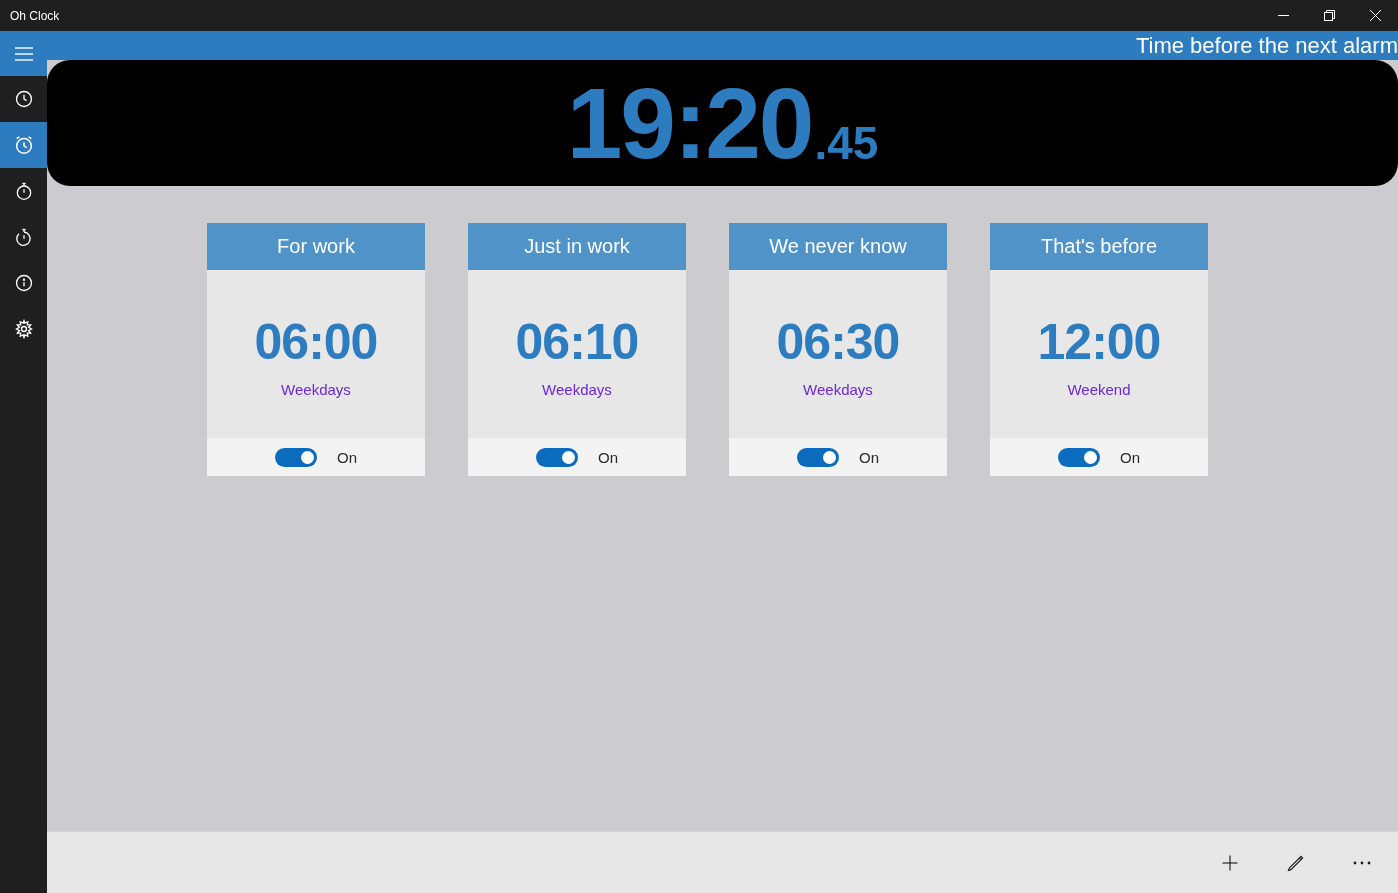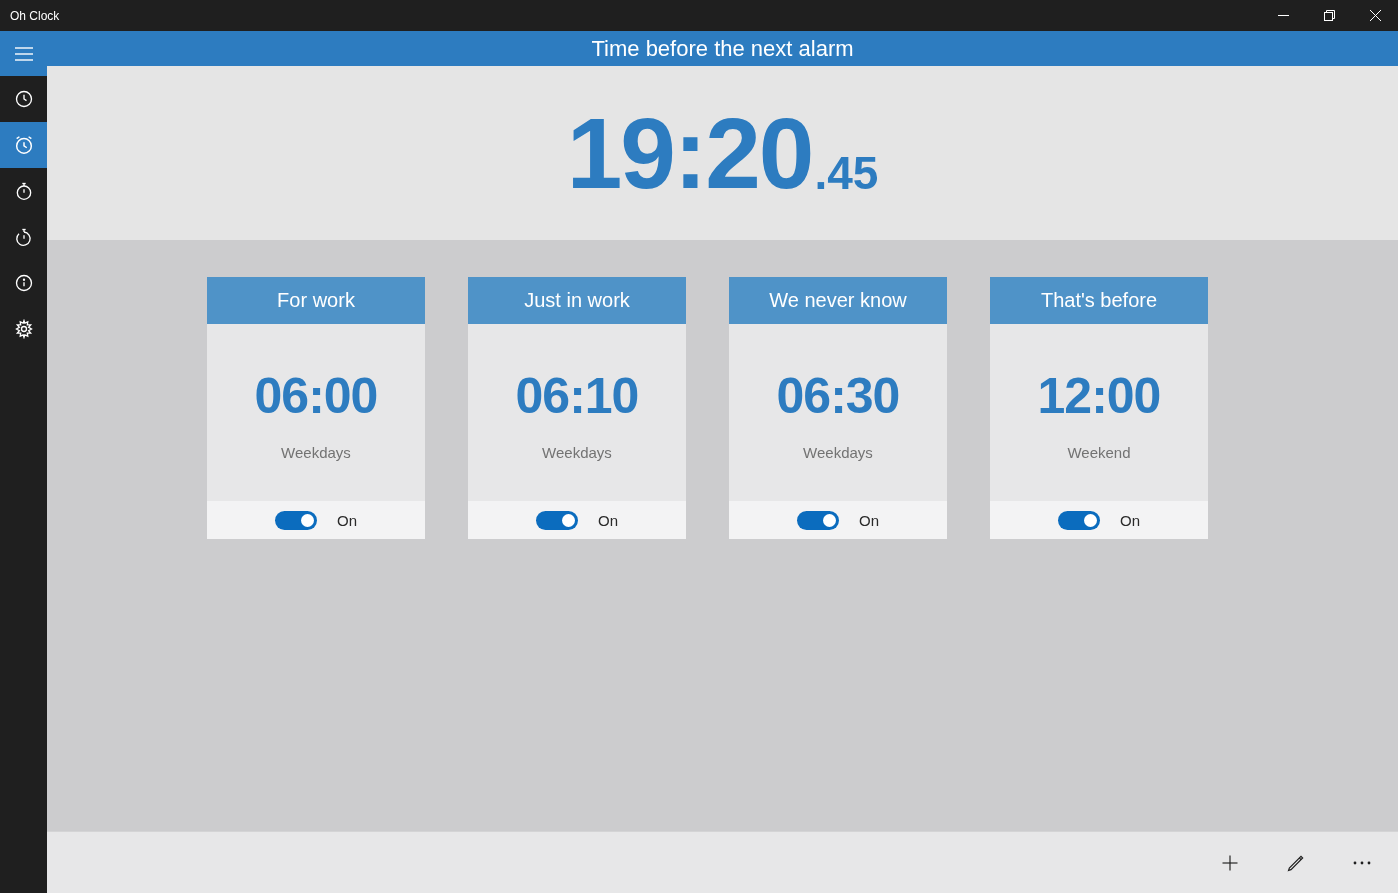--- a/index.html
+++ b/index.html
@@ -33,43 +33,43 @@
       width: 47px; height: 45px; background: #2d7cc0; display: flex; align-items: center; justify-content: center;
     }
     .side-item {
       width: 47px; height: 46px; display: flex; align-items: center; justify-content: center; color: #fff;
     }
     .side-item.active { background: #2d7cc0; }
     
     .main { flex: 1; display: flex; flex-direction: column; position: relative; }
     
     .header-bar {
-      height: 35px; background: #2d7cc0; color: #fff; display: flex; align-items: center; justify-content: center;
+      height: 29px; background: #2d7cc0; color: #fff; display: flex; align-items: center; justify-content: flex-end;
       font-size: 22px; font-weight: 300;
     }
     
     .countdown-band {
-      height: 174px; background: #e5e5e5; display: flex; align-items: center; justify-content: center;
-      color: #2d7cc0; font-weight: 700;
+      height: 126px; background: #000000; display: flex; align-items: center; justify-content: center;
+      color: #2d7cc0; font-weight: 700; border-radius: 23px;
     }
     .countdown-main { font-size: 100px; line-height: 1; letter-spacing: -2px; }
     .countdown-sec { font-size: 46px; font-weight: 700; margin-left: 2px; position: relative; top: 20px; }
     
     .cards-area { padding: 37px 160px 0; display: flex; gap: 43px; }
     
     .card {
       width: 218px; background: #e7e7e8; display: flex; flex-direction: column;
     }
     .card-header {
       height: 47px; background: #4f93c8; color: #fff; display: flex; align-items: center; justify-content: center;
       font-size: 20px; font-weight: 300;
     }
     .card-body { flex: 1; display: flex; flex-direction: column; align-items: center; padding: 43px 0 40px; }
     .card-time { font-size: 50px; font-weight: 700; color: #2d7cc0; letter-spacing: -1px; }
-    .card-days { font-size: 15px; color: #737373; margin-top: 19px; }
+    .card-days { font-size: 15px; color: #6d28d9; margin-top: 10px; }
     .card-footer {
       height: 38px; background: #f3f3f4; display: flex; align-items: center; justify-content: center; gap: 20px;
       font-size: 15px; color: #2a2a2a;
     }
     .toggle {
       width: 42px; height: 19px; border-radius: 10px; background: #0b6cbe; position: relative;
     }
     .toggle-knob {
       width: 13px; height: 13px; border-radius: 50%; background: #fff; position: absolute; right: 3px; top: 3px;
     }

